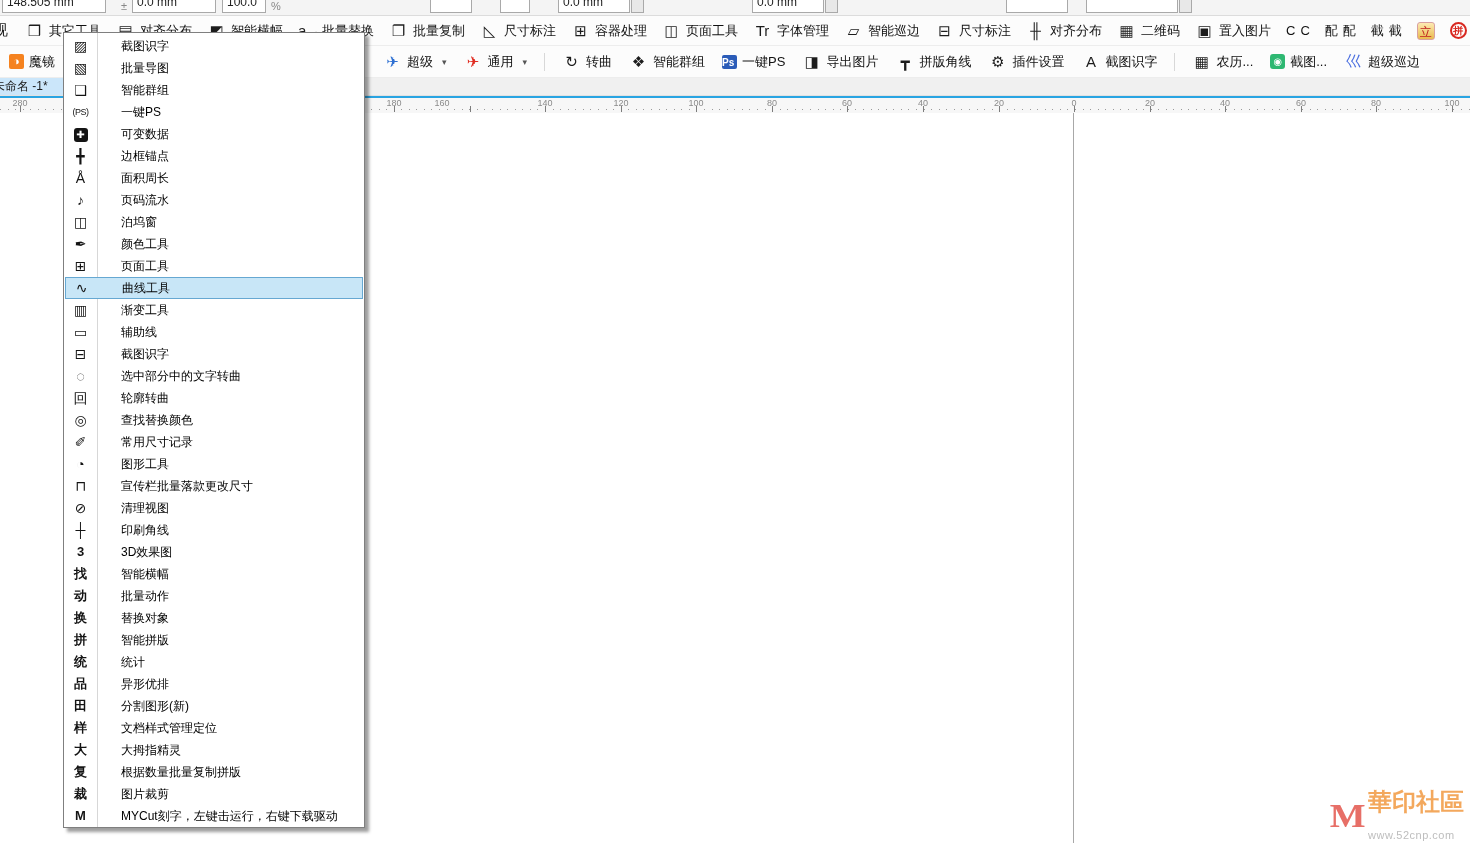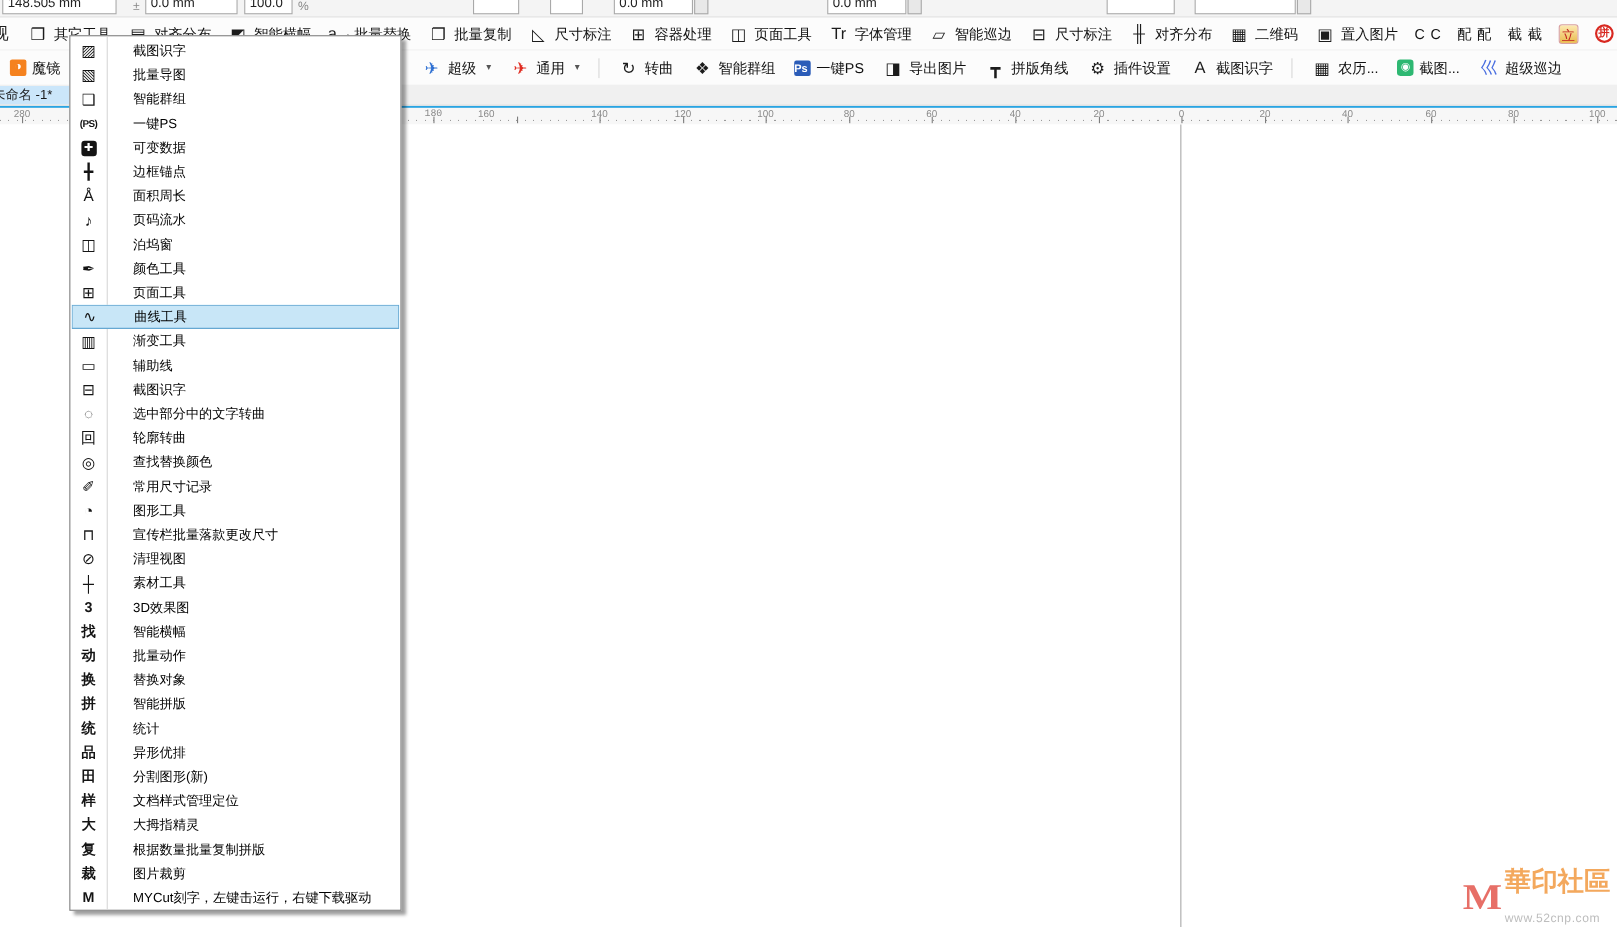--- a/index.html
+++ b/index.html
@@ -97,21 +97,21 @@
   }
   #menu-vline{
     position:absolute;left:33px;top:0;width:1px;height:100%;background:#d7d7d7;z-index:0;
   }
   .menu-item{
     position:relative;height:22px;display:flex;align-items:center;z-index:1;cursor:default;
   }
   .mi-icon{
     width:33px;text-align:center;font-size:14px;color:#141414;flex:none;line-height:22px;
   }
-  .mi-icon.small{font-size:9px;font-weight:bold;letter-spacing:-0.5px;}
+  .mi-icon.small{font-size:9px;font-weight:normal;letter-spacing:-0.5px;}
   .mi-icon.text-icon{font-size:13px;font-weight:bold;}
   .mi-icon .black-box{
     display:inline-block;width:14px;height:14px;border-radius:3px;background:#141414;color:#fff;
     font-size:10px;line-height:14px;vertical-align:middle;
   }
   .mi-label{
     padding-left:24px;font-size:12px;color:#000;white-space:nowrap;
   }
   .menu-item.selected{
     background:#c8e6f7;box-shadow:inset 0 0 0 1px #66a8d2;margin:0 1px;
@@ -295,21 +295,21 @@
   <div id="doc-tab">
     <span>未命名 -1*</span>
   </div>
 </div>
 
 <div id="ruler">
   <div id="guideline" style="background: rgb(41, 164, 226);"></div>
   <div id="ruler-dots"></div>
 <span class="ruler-num" style="left: 20px;">280</span>
     <div class="ruler-tick" style="left: 20px;"></div>
-    <span class="ruler-num" style="left: 394px; font-family: Liberation Mono, monospace;">180</span>
+    <span class="ruler-num" style="left: 394px;">180</span>
     <div class="ruler-tick" style="left: 394px;"></div>
     <span class="ruler-num" style="left: 442px;">160</span>
     <div class="ruler-tick" style="left: 470px;"></div>
     <span class="ruler-num" style="left: 545px;">140</span>
     <div class="ruler-tick" style="left: 545px;"></div>
     <span class="ruler-num" style="left: 621px;">120</span>
     <div class="ruler-tick" style="left: 621px;"></div>
     <span class="ruler-num" style="left: 696px;">100</span>
     <div class="ruler-tick" style="left: 696px;"></div>
     <span class="ruler-num" style="left: 772px;">80</span>
@@ -423,21 +423,21 @@
     <div class="menu-item">
       <span class="mi-icon">⊓</span>
       <span class="mi-label">宣传栏批量落款更改尺寸</span>
     </div>
     <div class="menu-item">
       <span class="mi-icon">⊘</span>
       <span class="mi-label">清理视图</span>
     </div>
     <div class="menu-item">
       <span class="mi-icon">┼</span>
-      <span class="mi-label">素材工具</span>
+      <span class="mi-label">印刷角线</span>
     </div>
     <div class="menu-item">
       <span class="mi-icon text-icon">3</span>
       <span class="mi-label">3D效果图</span>
     </div>
     <div class="menu-item">
       <span class="mi-icon text-icon">找</span>
       <span class="mi-label">智能横幅</span>
     </div>
     <div class="menu-item">

